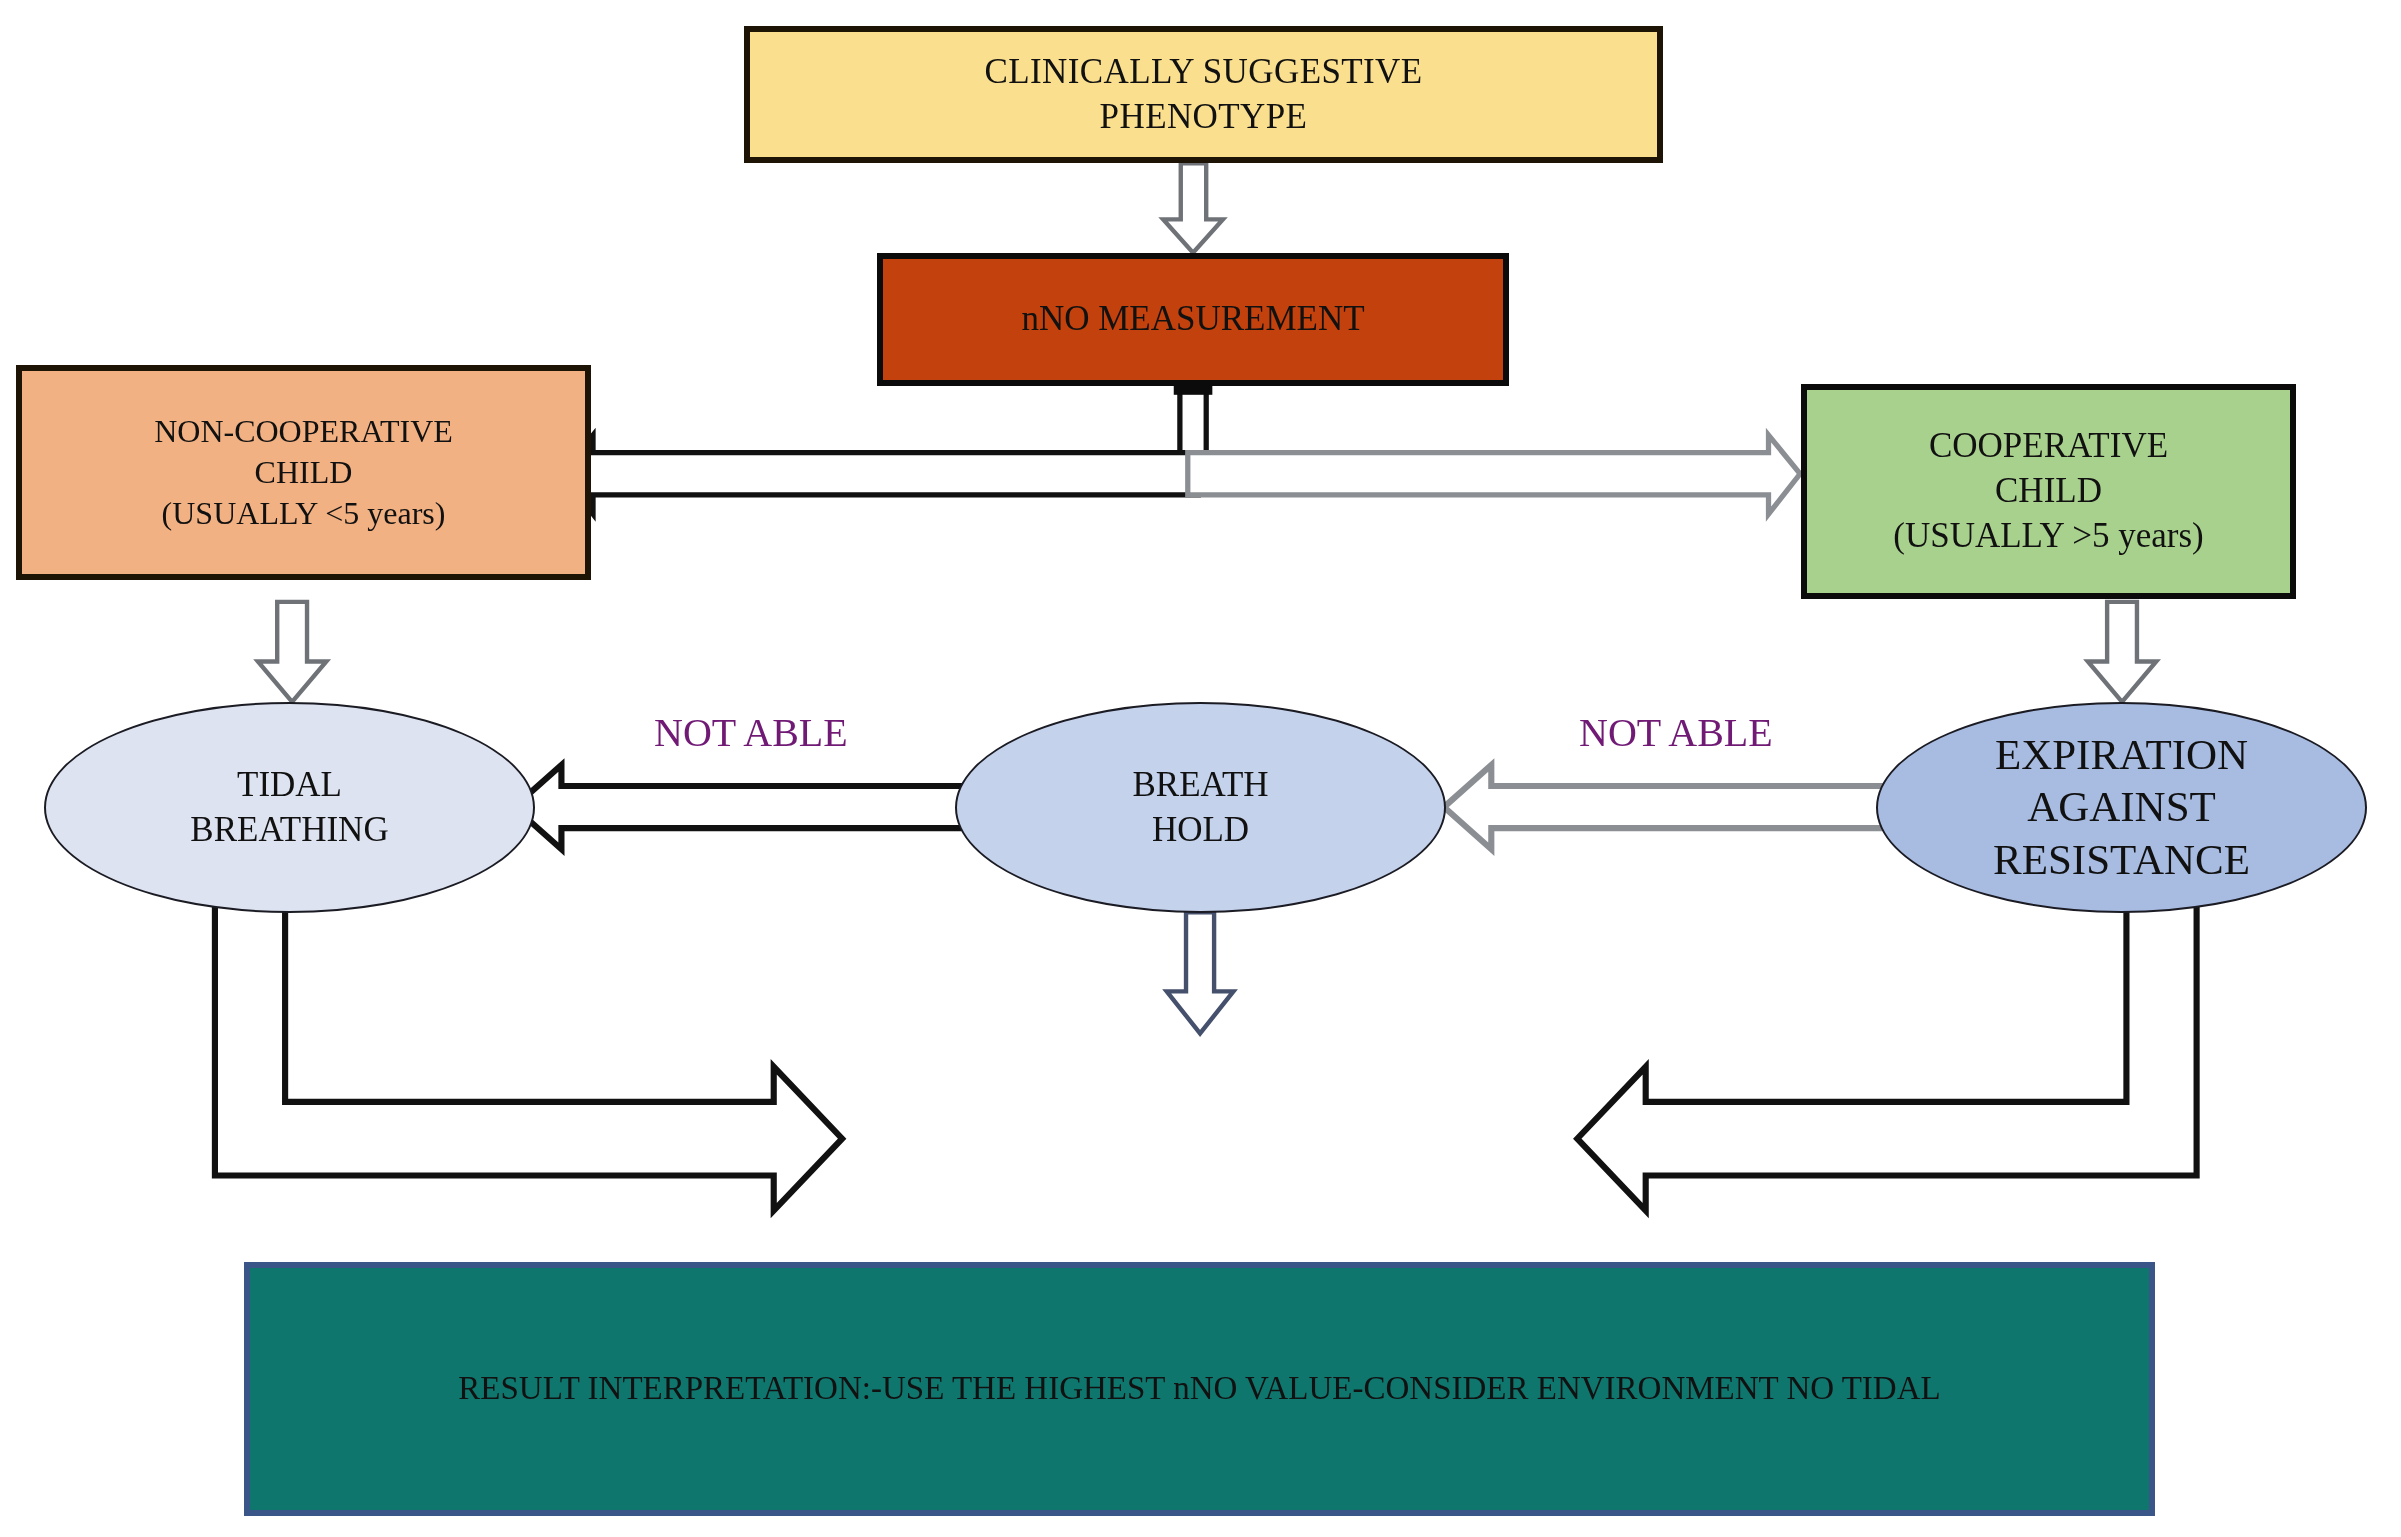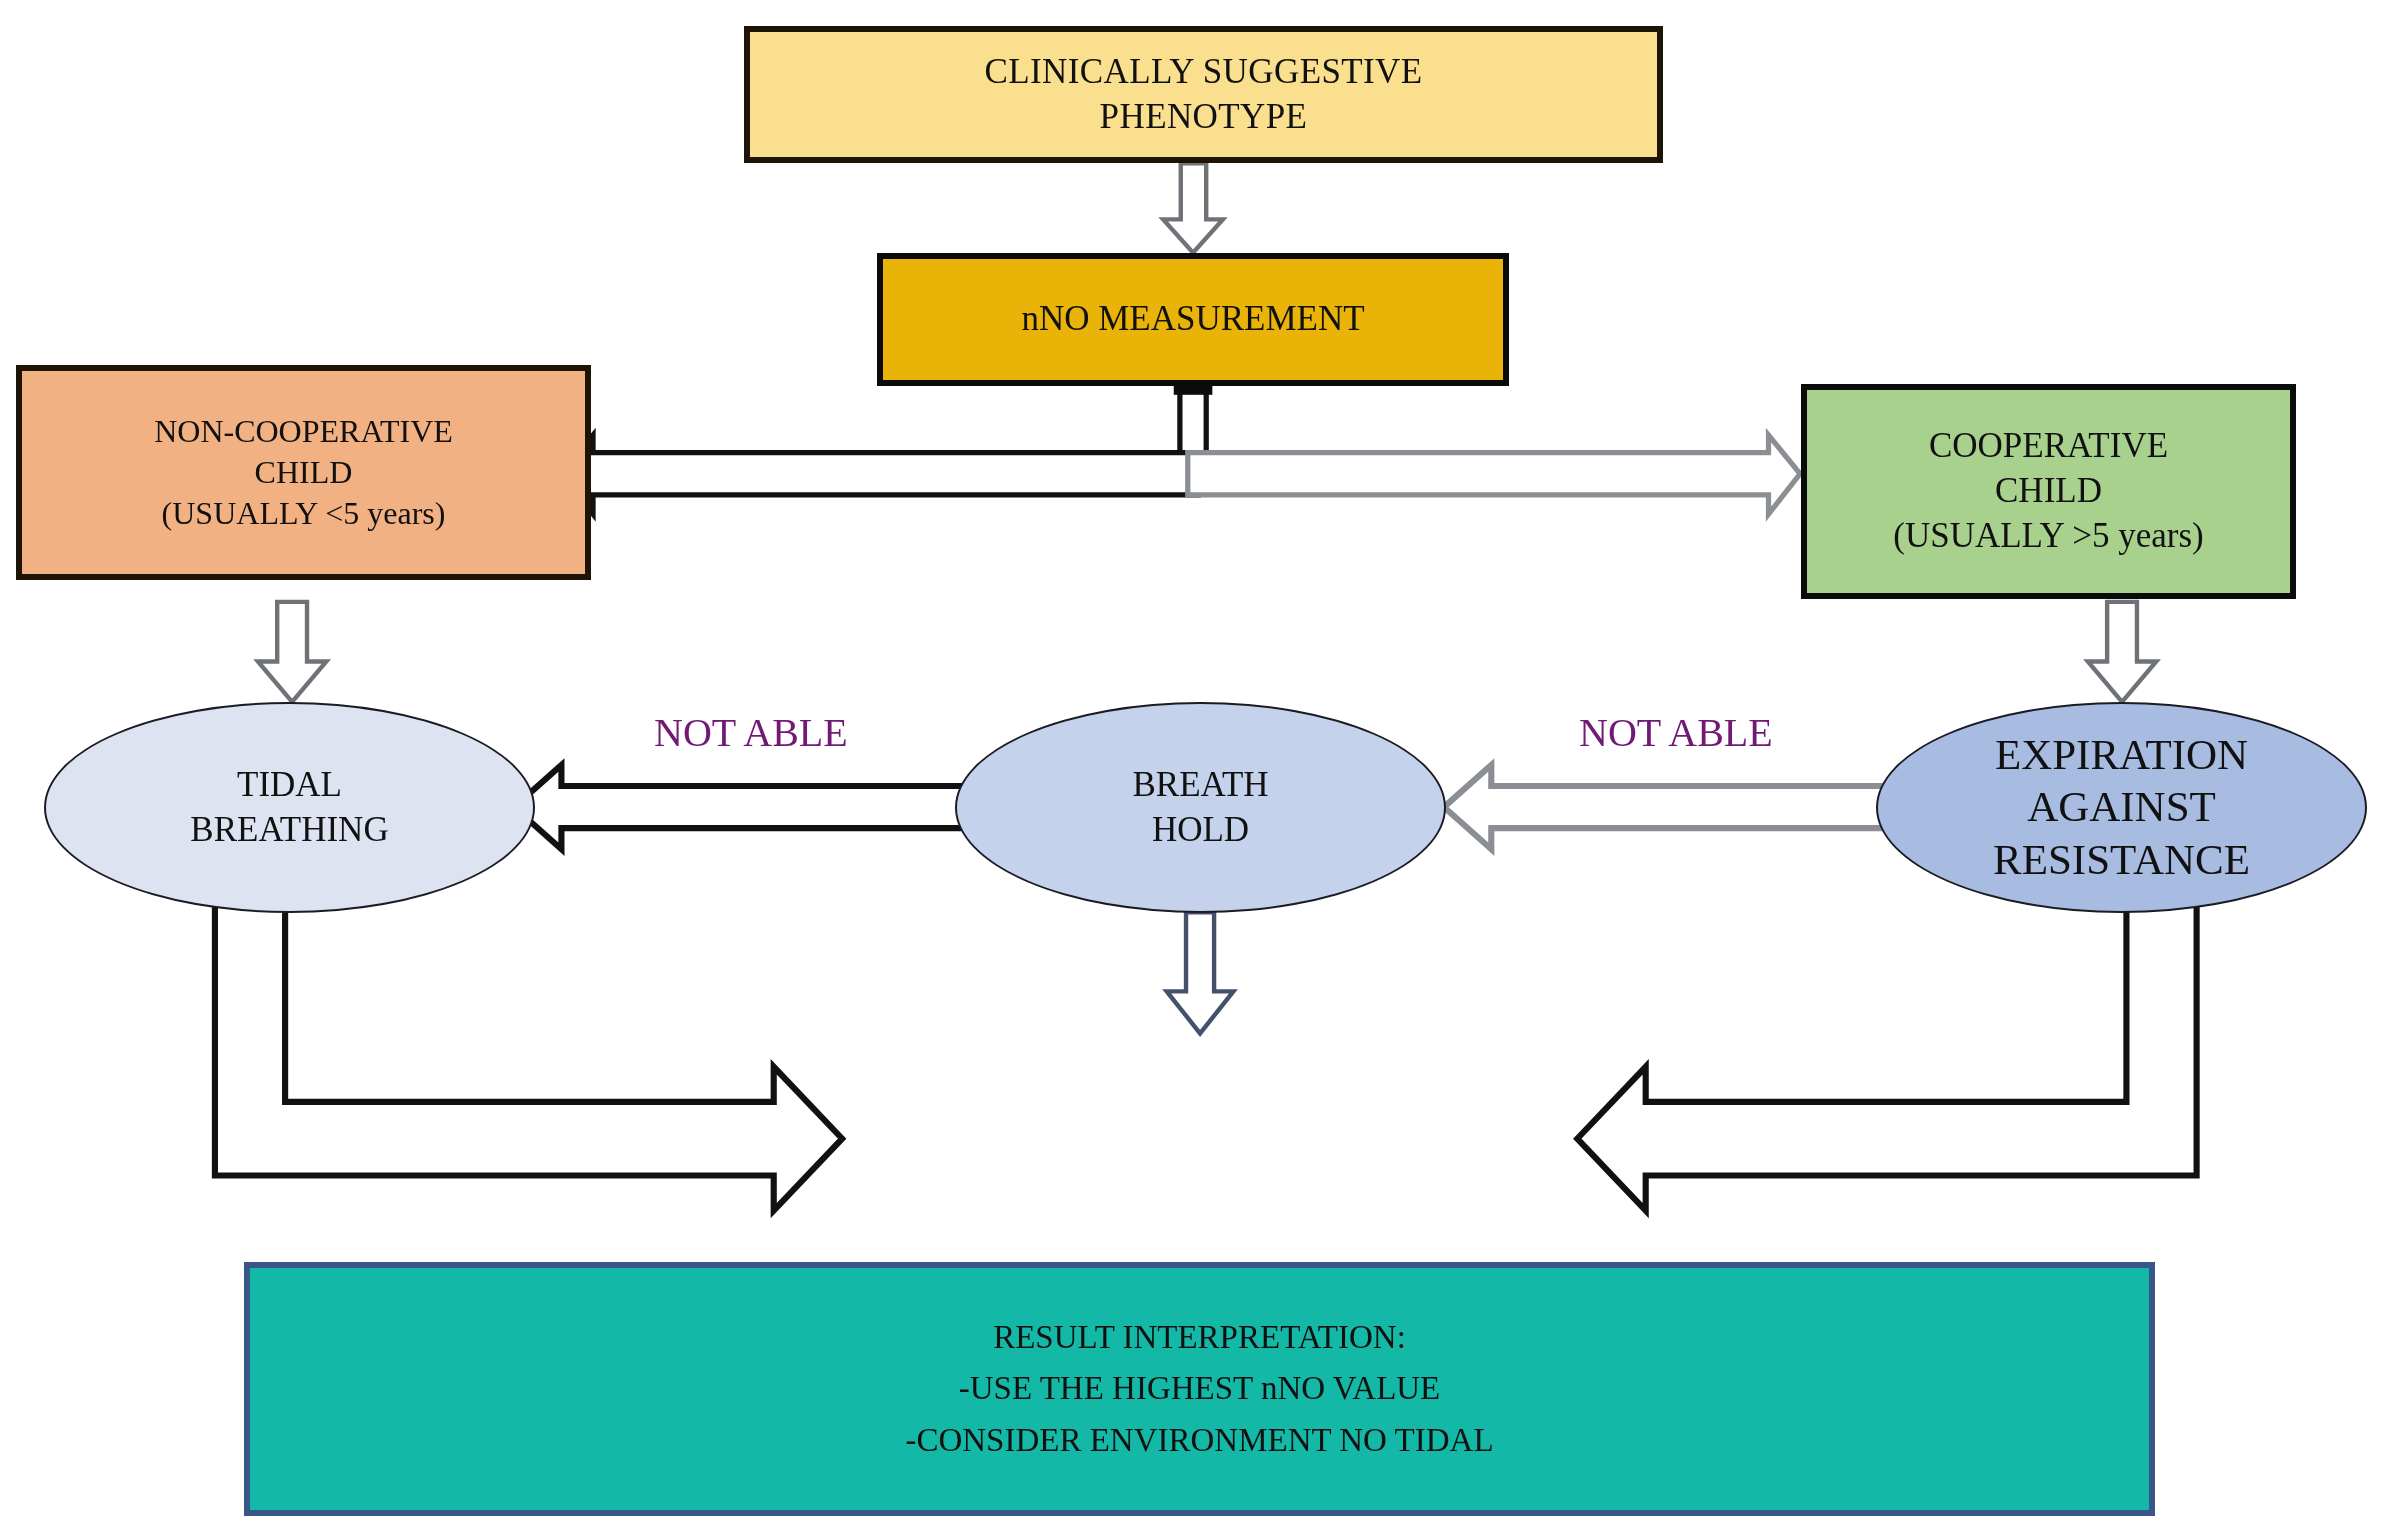--- a/index.html
+++ b/index.html
@@ -26,21 +26,21 @@
   }
   
   .rect{border:6.1px solid #1a1208;}
   .rect-phenotype{
     left:744px; top:26px; width:919px; height:137px;
     background:#F9DF8E; border-color:#1d1405;
     font-size:35px; letter-spacing:0.4px;
   }
   .rect-nno{
     left:877px; top:253px; width:632px; height:133px;
-    background:#eab308; border-color:#0b0b0b;
+    background:#c2410c; border-color:#0b0b0b;
     font-size:35px;
   }
   .rect-noncoop{
     left:16px; top:365px; width:575px; height:215px;
     background:#F2B183; border-color:#1d1405;
     font-size:32px;
   }
   .rect-coop{
     left:1801px; top:384px; width:495px; height:215px;
     background:#A9D18E; border-color:#0b0b0b;
@@ -64,23 +64,23 @@
     font-size:43px; line-height:1.22;
   }
   .ell-cutoff{
     left:823px; top:1034px; width:772px; height:211px;
     background:#C9C9C7; border:2.6px solid #31496F;
     font-size:35px;
   }
   
   .rect-result{
     left:244px; top:1262px; width:1911px; height:254px;
-    background:#14b8a6; border:6.1px solid #3A5587;
+    background:#0f766e; border:6.1px solid #3A5587;
     font-size:33px; line-height:1.55;
-    flex-direction:column;
+    flex-direction:row;
   }
   .rect-result span{display:block;}
 
   
   .edge-label{
     position:absolute;
     font-size:40px;
     color:#701a75;
     white-space:nowrap;
   }

